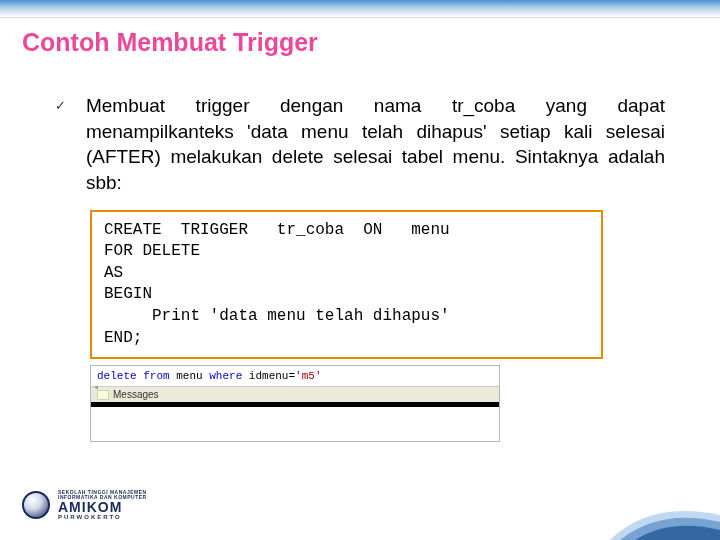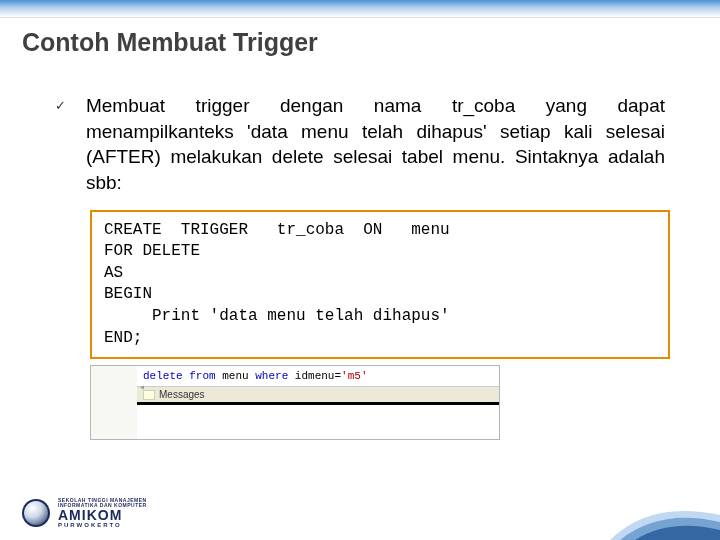--- a/index.html
+++ b/index.html
@@ -12,21 +12,21 @@
     overflow: hidden;
   }
   .top-accent {
     height: 18px;
     background: linear-gradient(180deg, #4a8fd6 0%, #a8cbe8 40%, #fff 100%);
     border-bottom: 1px solid #e0e0e0;
   }
   .slide-title {
     font-size: 25px;
     font-weight: bold;
-    color: #404040;
+    color: #ec4899;
     padding: 10px 22px 6px 22px;
   }
   .content {
     padding: 30px 55px 0 55px;
   }
   .bullet-row {
     display: flex;
     align-items: flex-start;
     gap: 20px;
   }
@@ -46,30 +46,29 @@
   .code-box {
     margin: 14px 0 0 35px;
     border: 2px solid #e68a00;
     background: #fff;
     padding: 8px 12px;
     font-family: "Courier New", monospace;
     font-size: 16px;
     line-height: 1.35;
     white-space: pre;
     color: #000;
-    width: 580px;
+    width: 513px;
   }
   .sql-panel {
     margin: 6px 0 17px 35px;
     width: 410px;
     border: 1px solid #b5b5b5;
     background: #f7f7f4;
     font-family: "Courier New", monospace;
     font-size: 11px;
-    padding-left: 46px;
   }
   .sql-editor {
     background: #fff;
     border-bottom: 1px solid #ccc;
     padding: 4px 6px;
     position: relative;
   }
   .sql-editor .kw { color: #0000cc; }
   .sql-editor .str { color: #aa0000; }
   .caret-bar {
@@ -77,41 +76,41 @@
     left: 2px;
     bottom: -7px;
     font-size: 10px;
     color: #999;
   }
   .msg-tab {
     display: flex;
     align-items: center;
     gap: 4px;
     background: #ece9d8;
-    border-bottom: 3px solid #000000;
+    border-bottom: 5px solid #000000;
     padding: 2px 6px;
     font-family: Arial, sans-serif;
     font-size: 10px;
     color: #333;
   }
   .msg-icon {
     width: 12px; height: 10px;
     background: #fffce0;
     border: 1px solid #bda;
   }
   .msg-body {
     background: #fff;
     padding: 6px 10px 10px 10px;
     line-height: 1.6;
     color: #333;
   }
   .footer {
     position: absolute;
     left: 22px;
-    bottom: 12px;
+    bottom: 20px;
     display: flex;
     align-items: center;
     gap: 8px;
   }
   .logo-circle {
     width: 28px; height: 28px;
     border-radius: 50%;
     background: radial-gradient(circle at 35% 30%, #fff 0%, #cfd8e8 40%, #1a2a5c 100%);
     border: 2px solid #1a2a5c;
     position: relative;

